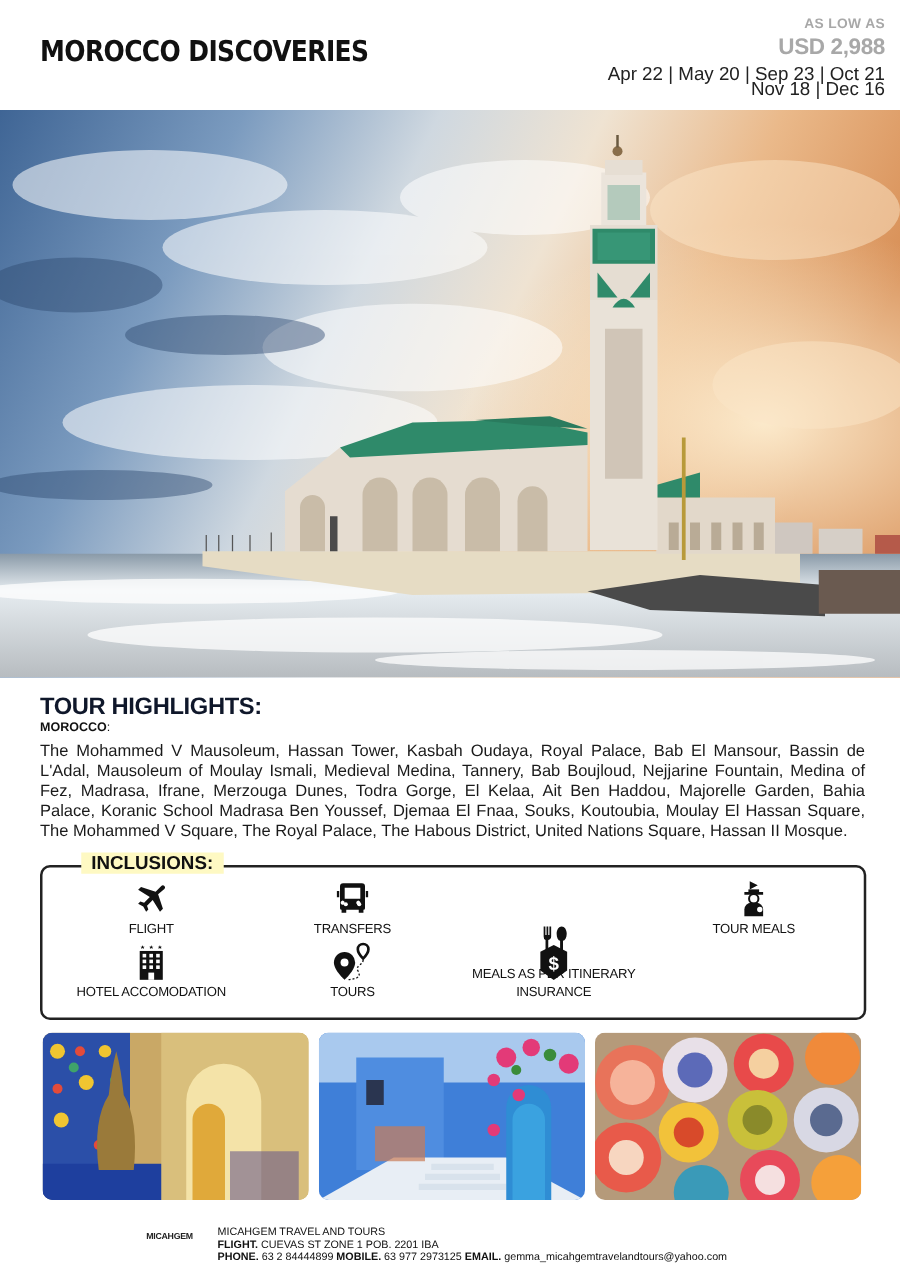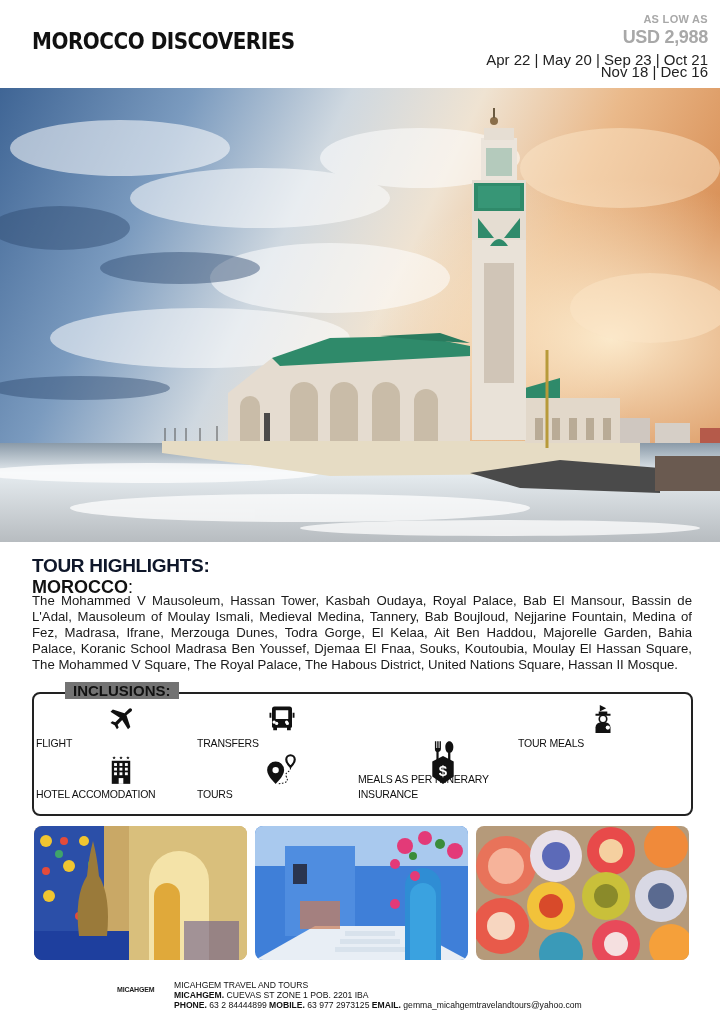--- a/index.html
+++ b/index.html
@@ -20,37 +20,37 @@
 
   
   .hero {
     position: absolute; left: 0; top: 88px; width: 720px; height: 454px; overflow: hidden;
     background: linear-gradient(100deg, #4a6e98 0%, #7f9cbd 22%, #c9d3dc 42%, #e8dccb 58%, #e9b98a 78%, #d99a62 100%);
   }
   .hero svg { position: absolute; left: 0; top: 0; }
 
   
   .hl-title { position: absolute; left: 32px; top: 555px; font-size: 19px; font-weight: bold; color: #0f172a; letter-spacing: -0.3px; }
-  .hl-sub { position: absolute; left: 32px; top: 577px; font-size: 18px; font-weight: bold; color: #111; }
+  .hl-sub { position: absolute; left: 32px; top: 577px; font-size: 10px; font-weight: bold; color: #111; }
   .hl-sub span.colon { font-weight: normal; }
   .hl-body {
     position: absolute; left: 32px; top: 593px; width: 660px;
     font-size: 13.2px; line-height: 16px; text-align: justify; color: #1a1a1a;
   }
 
   
   .incl-box {
     position: absolute; left: 32px; top: 692px; width: 661px; height: 124px;
     border: 2px solid #222; border-radius: 8px;
   }
   .incl-title {
-    position: absolute; left: 65px; top: 682px; background: #737373; padding: 0 8px;
+    position: absolute; left: 65px; top: 682px; background: #fef9c3; padding: 0 8px;
     font-size: 15px; font-weight: bold; color: #111;
   }
-  .incl-item { position: absolute; width: 170px; text-align: left; }
+  .incl-item { position: absolute; width: 170px; text-align: center; }
   .incl-item .ico { height: 30px; display: flex; justify-content: center; align-items: flex-end; }
   .incl-item .lbl { font-size: 10.5px; color: #111; margin-top: 3px; letter-spacing: -0.2px; }
 
   
   .photo { position: absolute; top: 826px; width: 213px; height: 134px; border-radius: 8px; overflow: hidden; }
 
   
   .footer-logo { position: absolute; left: 117px; top: 986px; font-size: 7px; font-weight: bold; color: #222; letter-spacing: -0.2px; }
   .footer-text { position: absolute; left: 174px; top: 980px; font-size: 8.6px; line-height: 10px; color: #111; }
   .footer-text b { font-weight: bold; }
@@ -349,15 +349,15 @@
     <circle cx="85" cy="128" r="22" fill="#3a9ab8"></circle>
     <circle cx="140" cy="118" r="24" fill="#e84a5a"></circle>
       <circle cx="140" cy="118" r="12" fill="#f5e0e0"></circle>
     <circle cx="195" cy="120" r="22" fill="#f5a03a"></circle>
   </svg>
 </div>
 
 <div class="footer-logo">MICAHGEM</div>
 <div class="footer-text">
   <div>MICAHGEM TRAVEL AND TOURS</div>
-  <div><b>MICAHGEM.</b> <span>CUEVAS ST ZONE 1 POB. 2201 IBA</span></div>
+  <div><b>FLIGHT.</b> <span>CUEVAS ST ZONE 1 POB. 2201 IBA</span></div>
   <div><b>PHONE.</b> <span>63 2 84444899</span> <b>MOBILE.</b> <span>63 977 2973125</span> <b>EMAIL.</b> <span>gemma_micahgemtravelandtours@yahoo.com</span></div>
 </div>
 
 </body></html>

